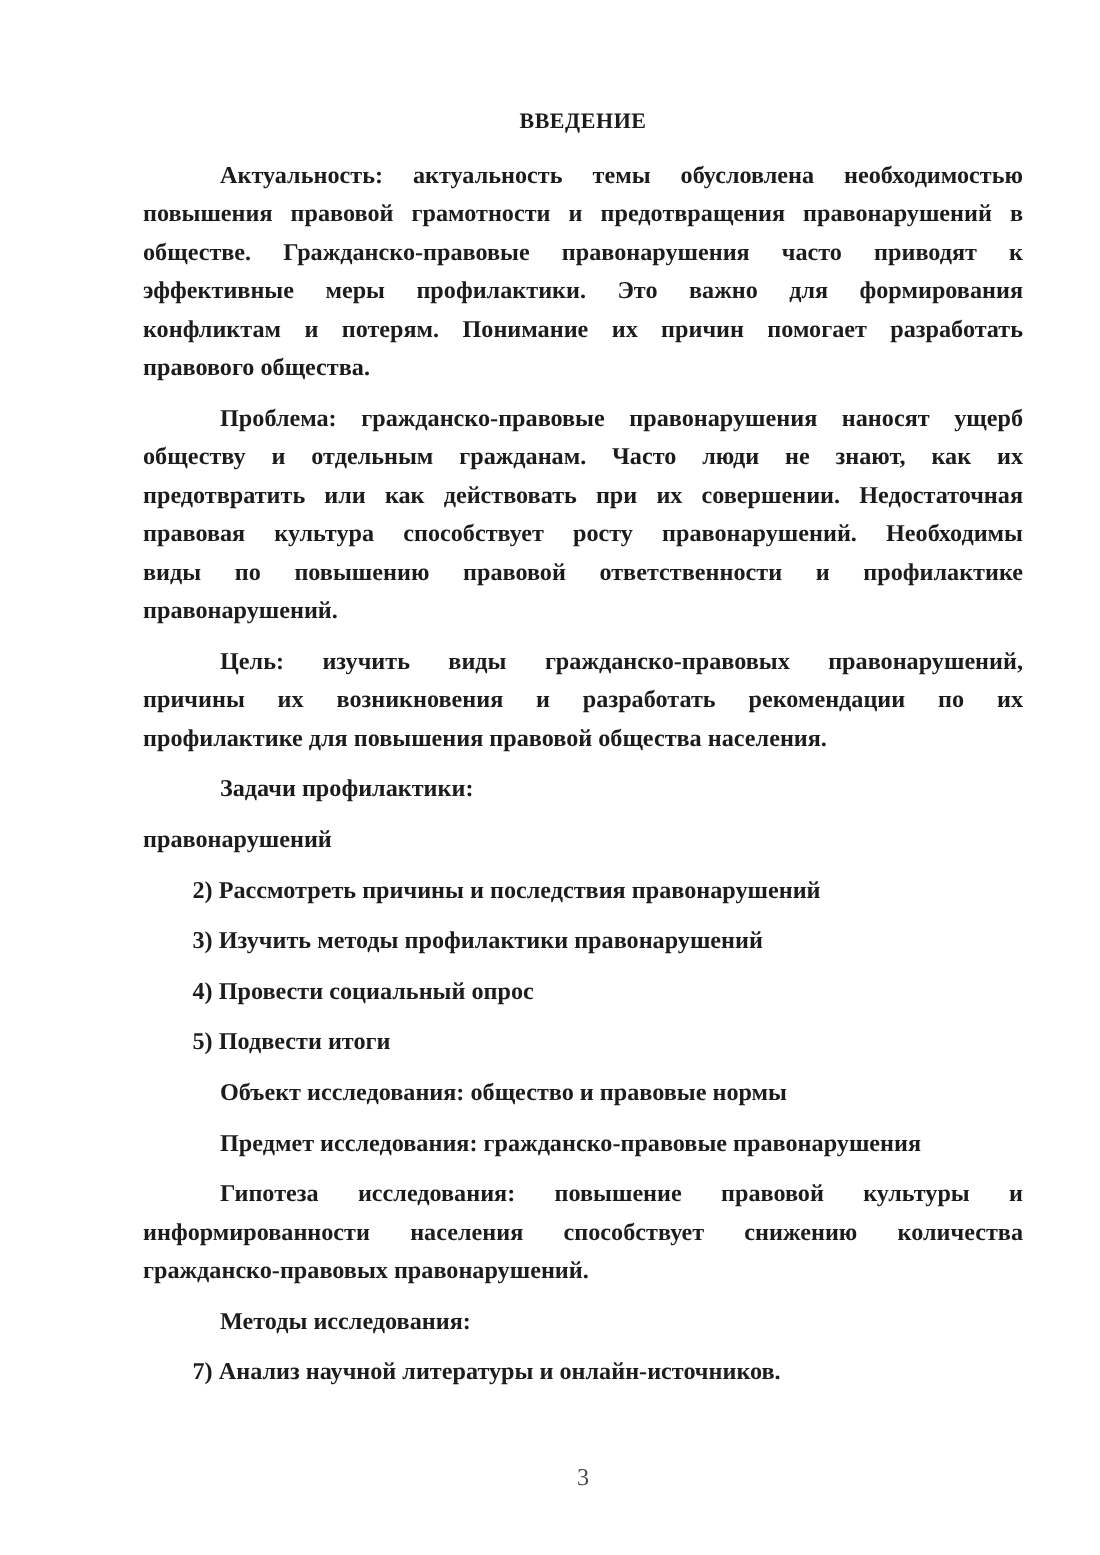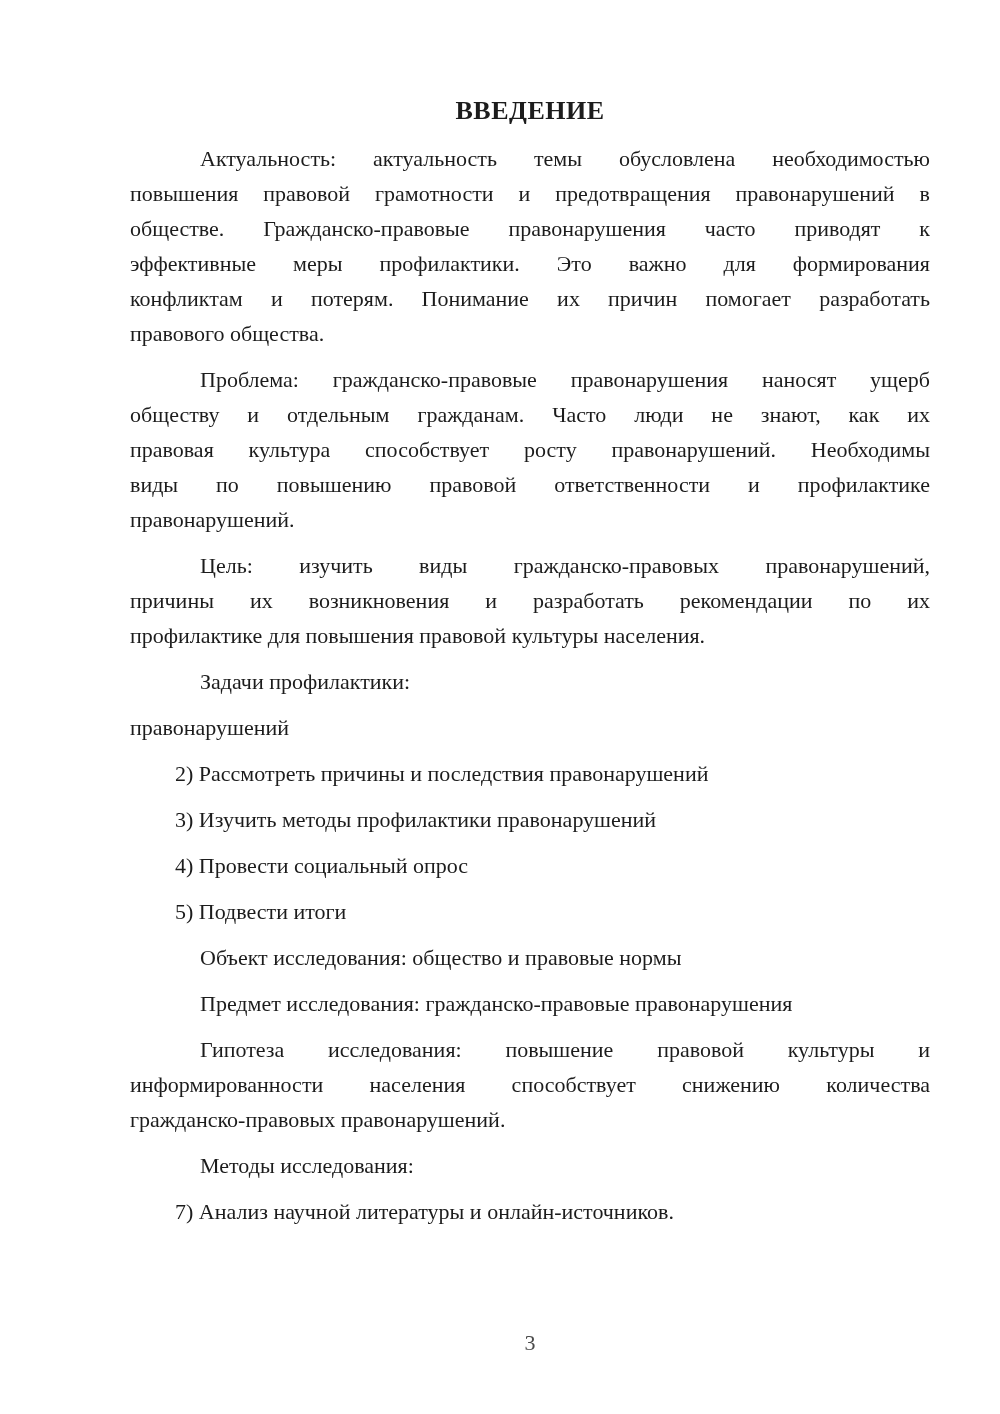--- a/index.html
+++ b/index.html
@@ -15,38 +15,39 @@
     font-family: "Liberation Serif", "DejaVu Serif", serif;
     color: #1c1c1c;
   }
   .page {
     position: absolute;
     inset: 0;
     padding: 93px 70px 0 130px; 
     box-sizing: border-box;
   }
   .doc-title {
-    font-size: 26px;
+    font-size: 20px;
     font-weight: bold;
     line-height: 35px;
     text-align: center;
     margin: 0 0 13px 0;
     letter-spacing: 0.5px;
   }
   .doc-body {
     font-size: 22px;
     line-height: 35px;
   }
   .block {
     margin: 0 0 11px 0;
   }
   .ln {
     display: block;
     text-align: left;
     white-space: normal;
+    font-weight: bold;
   }
   
   .ln.j {
     text-align: justify;
     text-align-last: justify;
   }
   .page-number {
     position: absolute;
     top: 1325px;
     left: 130px;
@@ -68,28 +69,29 @@
         <span class="ln j" style="padding-left: 70px;">Актуальность: актуальность темы обусловлена необходимостью</span>
         <span class="ln j">повышения правовой грамотности и предотвращения правонарушений в</span>
         <span class="ln j">обществе. Гражданско-правовые правонарушения часто приводят к</span>
         <span class="ln j">эффективные меры профилактики. Это важно для формирования</span>
         <span class="ln j">конфликтам и потерям. Понимание их причин помогает разработать</span>
         <span class="ln">правового общества.</span>
       </p>
       <p class="block">
         <span class="ln j" style="padding-left: 70px;">Проблема: гражданско-правовые правонарушения наносят ущерб</span>
         <span class="ln j">обществу и отдельным гражданам. Часто люди не знают, как их</span>
+        <span class="ln j">предотвратить или как действовать при их совершении. Недостаточная</span>
         <span class="ln j">правовая культура способствует росту правонарушений. Необходимы</span>
         <span class="ln j">виды по повышению правовой ответственности и профилактике</span>
         <span class="ln">правонарушений.</span>
       </p>
       <p class="block">
         <span class="ln j" style="padding-left: 70px;">Цель: изучить виды гражданско-правовых правонарушений,</span>
         <span class="ln j">причины их возникновения и разработать рекомендации по их</span>
-        <span class="ln">профилактике для повышения правовой культуры населения.</span>
+        <span class="ln">профилактике для повышения правовой общества населения.</span>
       </p>
       <p class="block">
         <span class="ln" style="padding-left: 70px;">Задачи профилактики:</span>
       </p>
       <p class="block">
         <span class="ln">правонарушений</span>
       </p>
       <p class="block">
         <span class="ln" style="padding-left: 45px;">2) Рассмотреть причины и последствия правонарушений</span>
       </p>

